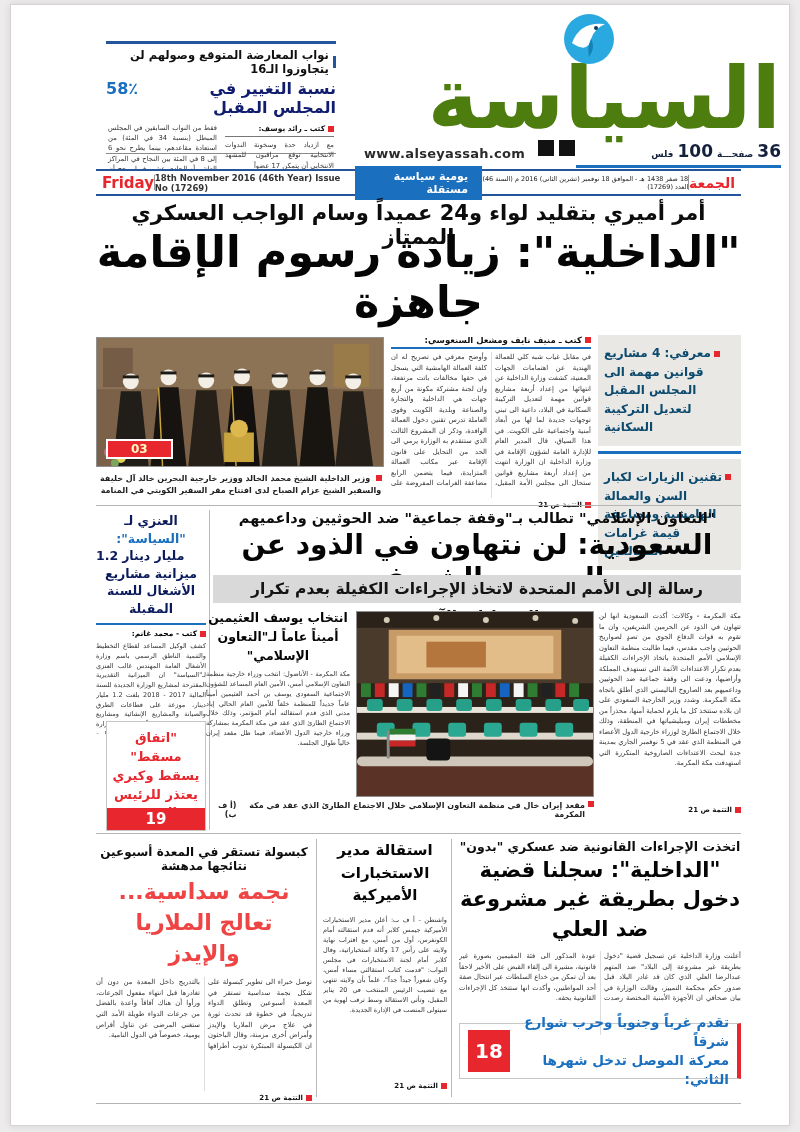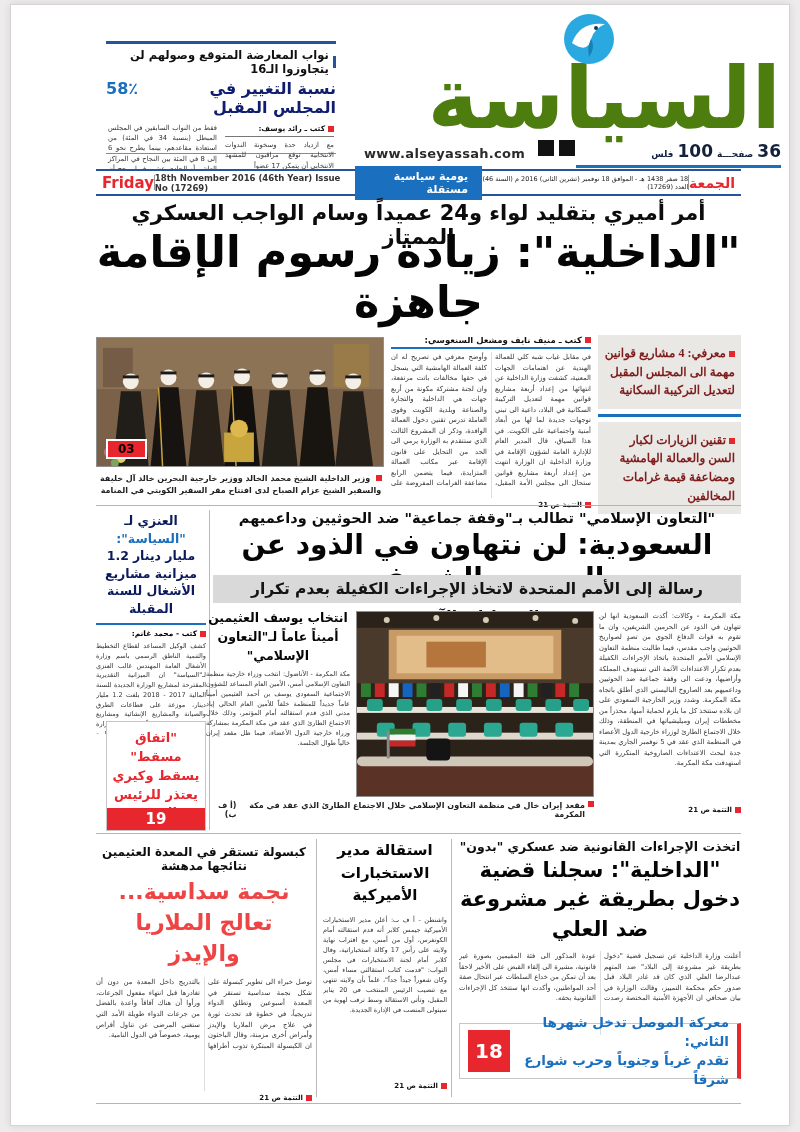--- a/index.html
+++ b/index.html
@@ -68,55 +68,55 @@
   
   .lead-kicker { left:85px; top:196px; width:645px; text-align:center;
     font-size:21px; font-weight:bold; color:#0c0c0c; }
   .lead-headline { left:85px; top:222px; width:645px; text-align:center;
     font-size:43px; font-weight:bold; color:#050505; letter-spacing:-1px; }
   .lead-subbar { left:85px; top:292px; width:645px; height:32px; background:#1a6fbf;
     color:#fff; font-size:18px; font-weight:bold; text-align:center; line-height:32px; }
 
   .highlights { left:587px; top:330px; width:143px; }
   .hl-box { background:#e9e8e5; padding:9px 6px; font-size:12px; font-weight:bold;
-    line-height:1.55; text-align:right; color:#7f1d1d;font-family:Liberation Serif, serif; }
+    line-height:1.55; text-align:left; color:#0c4a6e; }
   .hl-box .sq { margin-left:3px; vertical-align:middle; }
   .hl-div { height:3px; background:#1a6fbf; margin:5px 0; }
 
   .lead-body { left:380px; top:330px; width:200px; }
   .lead-body .byline { border-bottom:2px solid #1a6fbf; font-size:8.5px; }
   .cols2 { column-count:2; column-gap:8px; column-rule:1px solid #ddd;
     font-size:6.8px; line-height:1.55; text-align:justify; color:#333; }
   .lead-body .cols2 { height:146px; overflow:hidden; }
 
   .lead-photo { left:85px; top:332px; width:288px; height:130px;
     border:1px solid #8f8f8f; overflow:hidden; }
   .lead-photo svg { display:block; width:100%; height:100%; }
   .photo-badge { position:absolute; left:9px; bottom:7px; background:#e8262d;
-    color:#000000; font-size:12px; font-weight:bold; padding:1px 10px;
+    color:#fef9c3; font-size:12px; font-weight:bold; padding:1px 23px;
     border:2px solid #fff; direction:ltr; }
   .lead-caption { left:85px; top:468px; width:290px; font-size:8px; font-weight:bold;
     color:#222; line-height:1.5; text-align:center; }
   .lead-caption .sq { margin-left:3px; }
 
   .hr { height:1px; background:#b5b5b5; }
   .hr1 { left:85px; top:500px; width:645px; }
   .hr2 { left:85px; top:828px; width:645px; }
   .hr3 { left:85px; top:1098px; width:645px; }
   .vr { width:1px; background:#b9b9b9; }
   .vr-anzi { left:198px; top:505px; height:320px; }
   .vr-b1 { left:305px; top:834px; height:258px; }
   .vr-b2 { left:440px; top:834px; height:258px; }
 
   
   .anzi { left:85px; top:507px; width:110px; }
   .anzi-headline { text-align:center; font-size:12.5px; font-weight:bold;
     color:#0a1a5c; line-height:1.4; }
   .anzi-headline .paper { color:#1a6fbf; }
-  .anzi-amount { display:flex; direction:ltr; justify-content:center; gap:4px; }
+  .anzi-amount { display:flex; direction:ltr; gap:4px; }
   .anzi-byline { margin-top:6px; border-top:2px solid #1a6fbf; padding-top:4px;
     display:flex; align-items:center; gap:3px; font-size:7.5px; font-weight:bold; }
   .anzi-body { margin-top:4px; font-size:6.5px; line-height:1.5; text-align:justify;
     color:#333; height:92px; overflow:hidden; }
   .muscat-box { left:95px; top:716px; width:100px; height:110px;
     border:1px solid #c6c6c6; background:#fff; text-align:center; padding-top:7px; }
   .muscat-text { color:#e8262d; font-size:13px; font-weight:bold; line-height:1.45;
     padding:0 3px; }
   .muscat-page { position:absolute; left:0; right:0; bottom:0; height:22px;
     background:#e8262d; color:#fff; font-size:15px; font-weight:bold;
@@ -428,37 +428,37 @@
   <div class="abs vr vr-b2"></div>
 
   <section class="abs ali">
     <div class="ali-kicker">اتخذت الإجراءات القانونية ضد عسكري "بدون"</div>
     <h3 class="ali-headline">"الداخلية": سجلنا قضية دخول بطريقة غير مشروعة ضد العلي</h3>
     <p class="cols2 ali-body">أعلنت وزارة الداخلية عن تسجيل قضية "دخول بطريقة غير مشروعة إلى البلاد" ضد المتهم عبدالرضا العلي الذي كان قد غادر البلاد قبل صدور حكم محكمة التمييز، وقالت الوزارة في بيان صحافي ان الأجهزة الأمنية المختصة رصدت عودة المذكور الى فئة المقيمين بصورة غير قانونية، مشيرة الى إلقاء القبض على الأخير لاحقاً بعد أن تمكن من خداع السلطات عبر انتحال صفة أحد المواطنين، وأكدت انها ستتخذ كل الإجراءات القانونية بحقه.</p>
   </section>
 
   <div class="abs mosul-box">
     <div class="mosul-text">
+      <div>تقدم غرباً وجنوباً وحرب شوارع شرقاً</div>
       <div>معركة الموصل تدخل شهرها الثاني:</div>
-      <div>تقدم غرباً وجنوباً وحرب شوارع شرقاً</div>
     </div>
     <div class="mosul-page">18</div>
   </div>
 
   <section class="abs cia">
     <h3 class="cia-headline">استقالة مدير الاستخبارات الأميركية</h3>
     <p class="cia-body">واشنطن - أ ف ب: أعلن مدير الاستخبارات الأميركية جيمس كلابر أنه قدم استقالته أمام الكونغرس، أول من أمس، مع اقتراب نهاية ولايته على رأس 17 وكالة استخباراتية، وقال كلابر أمام لجنة الاستخبارات في مجلس النواب: "قدمت كتاب استقالتي مساء أمس، وكان شعوراً جيداً جداً"، علماً بأن ولايته تنتهي مع تنصيب الرئيس المنتخب في 20 يناير المقبل، وتأتي الاستقالة وسط ترقب لهوية من سيتولى المنصب في الإدارة الجديدة.</p>
     <div class="cont">
       <span class="sq red"></span>
       <span>التتمة ص 21</span>
     </div>
   </section>
 
   <section class="abs star">
-    <div class="star-kicker">كبسولة تستقر في المعدة العثيمين نتائجها مدهشة</div>
+    <div class="star-kicker">كبسولة تستقر في المعدة أسبوعين نتائجها مدهشة</div>
     <h3 class="star-headline">
       <div>نجمة سداسية...</div>
       <div>تعالج الملاريا والإيدز</div>
     </h3>
     <p class="cols2 star-body">توصل خبراء الى تطوير كبسولة على شكل نجمة سداسية تستقر في المعدة أسبوعين وتطلق الدواء تدريجياً، في خطوة قد تحدث ثورة في علاج مرض الملاريا والإيدز وأمراض أخرى مزمنة، وقال الباحثون ان الكبسولة المبتكرة تذوب أطرافها بالتدريج داخل المعدة من دون أن تغادرها قبل انتهاء مفعول الجرعات، ورأوا أن هناك آفاقاً واعدة بالفضل من جرعات الدواء طويلة الأمد التي ستغني المرضى عن تناول أقراص يومية، خصوصاً في الدول النامية.</p>
     <div class="cont">
       <span class="sq red"></span>
       <span>التتمة ص 21</span>
     </div>
   </section>

